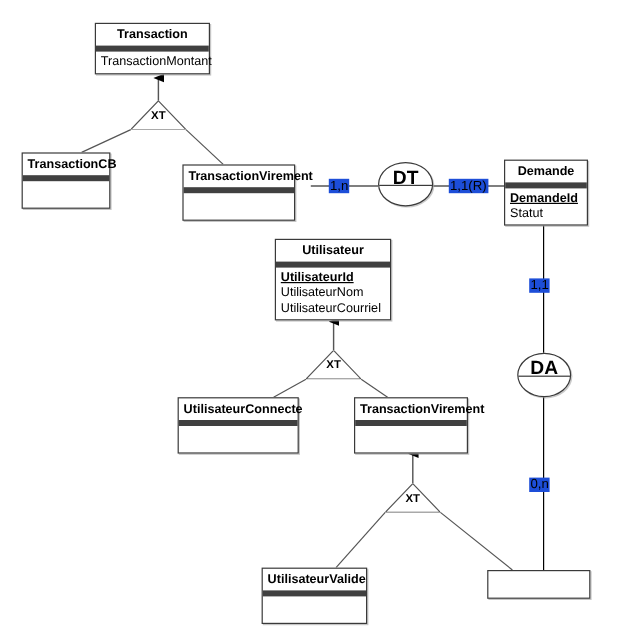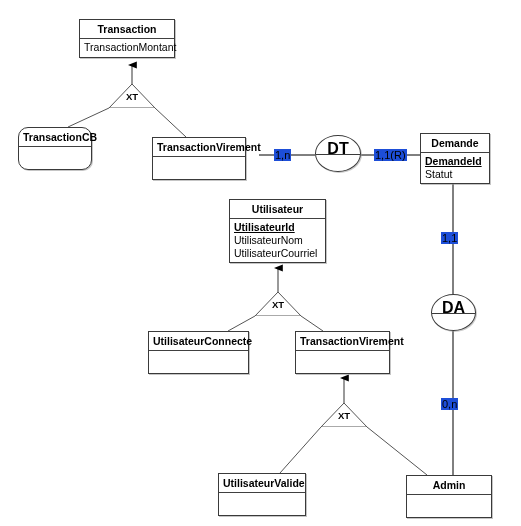--- a/index.html
+++ b/index.html
@@ -31,21 +31,21 @@
     background: #ffffff;
     box-sizing: border-box;
     box-shadow: 1px 1px 0 rgba(150,150,150,0.55);
   }
   .entity-title {
     font-size: 10.5px;
     font-weight: bold;
     color: #000000;
     text-align: center;
     padding: 3px 4px 3px 4px;
-    border-bottom: 1px solid #404040;
+    border-bottom: 5px solid #404040;
     line-height: 12px;
     white-space: nowrap;
   }
   .entity-body {
     padding: 2px 4px 2px 4px;
     min-height: 14px;
   }
   .attr {
     font-size: 10.5px;
     color: #000000;
@@ -148,21 +148,21 @@
     <line x1="367" y1="427" x2="427" y2="475" stroke="#555555" stroke-width="1"></line>
   </svg>
 
   <div class="entity" style="left:79px; top:19px; width:96px;">
     <div class="entity-title">Transaction</div>
     <div class="entity-body">
       <div class="attr">TransactionMontant</div>
     </div>
   </div>
 
-  <div class="entity" style="left:18px; top:127px; width:74px;border-radius:10px;">
+  <div class="entity" style="left:18px; top:127px; width:74px;">
     <div class="entity-title">TransactionCB</div>
     <div class="entity-body" style="height:18px;"></div>
   </div>
 
   <div class="entity" style="left:152px; top:137px; width:94px;">
     <div class="entity-title">TransactionVirement</div>
     <div class="entity-body" style="height:18px;"></div>
   </div>
 
   <div class="entity" style="left:420px; top:133px; width:70px;">
@@ -191,21 +191,20 @@
     <div class="entity-title">TransactionVirement</div>
     <div class="entity-body" style="height:18px;"></div>
   </div>
 
   <div class="entity" style="left:218px; top:473px; width:88px;">
     <div class="entity-title">UtilisateurValide</div>
     <div class="entity-body" style="height:18px;"></div>
   </div>
 
   <div class="entity" style="left:406px; top:475px; width:86px;">
-    <div class="entity-title">Admin</div>
     <div class="entity-body" style="height:18px;"></div>
   </div>
 
   <div class="rel" style="left:315px; top:135px; width:46px; height:37px;">
     <div class="rel-label">DT</div>
     <div class="rel-split"></div>
   </div>
 
   <div class="rel" style="left:431px; top:294px; width:45px; height:37px;">
     <div class="rel-label">DA</div>

